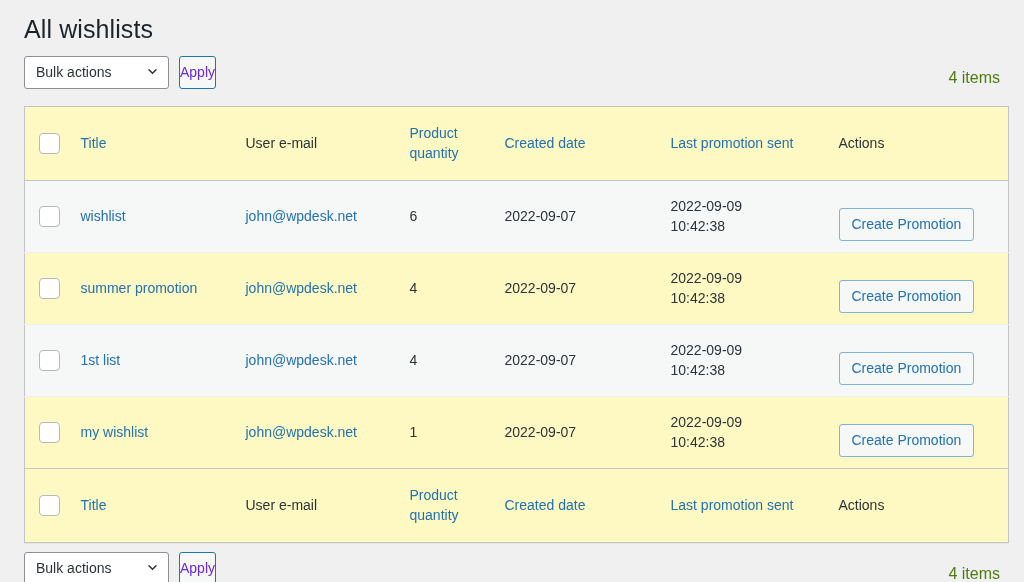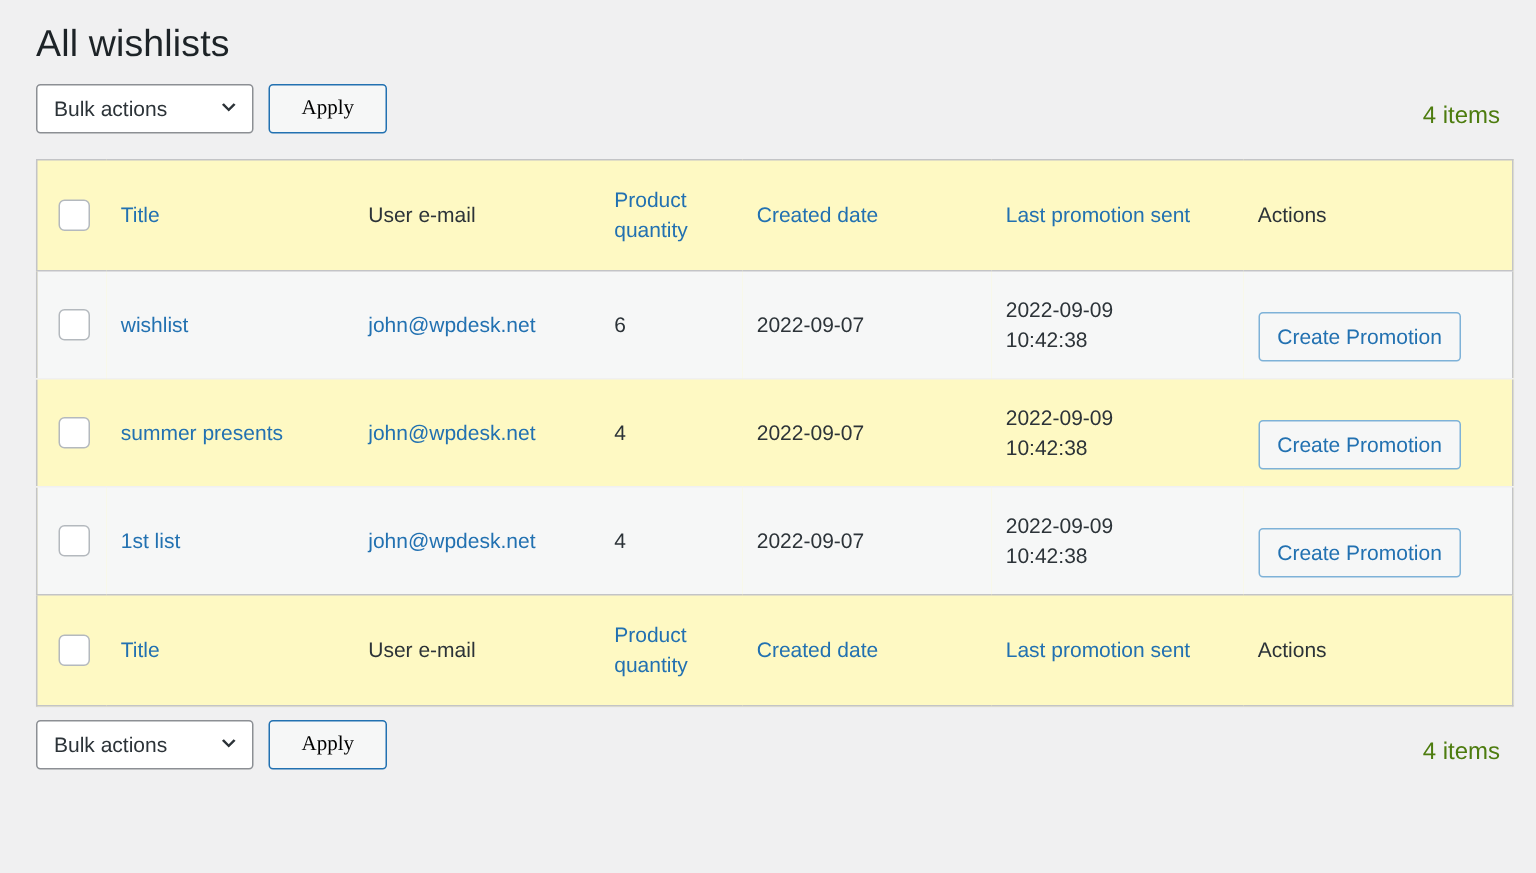--- a/index.html
+++ b/index.html
@@ -64,31 +64,30 @@
     position: relative;
     top: -1px;
   }
   .chev svg { display: block; }
   .apply-btn {
     display: inline-flex;
     align-items: center;
     justify-content: center;
     box-sizing: border-box;
     height: 33px;
-    padding: 0 21px;
+    padding: 0 0;
     margin-left: 10px;
     background: #f6f7f7;
     border: 1px solid #2271b1;
     border-radius: 3px;
-    color: #000000;
+    color: #6d28d9;
     font-size: 14px;
     line-height: 31px;
     cursor: pointer;
     white-space: nowrap;
-    font-family: Liberation Serif, serif;
   }
   .displaying-num {
     position: absolute;
     right: 0;
     top: 50%;
     transform: translateY(-50%);
     font-size: 16px;
     color: #4d7c0f;
   }
   
@@ -238,21 +237,21 @@
         <td class="col-act">
           <button class="create-promo">Create Promotion</button>
         </td>
       </tr>
 
       <tr>
         <td class="col-cb">
           <span class="cb-box"></span>
         </td>
         <td class="col-title">
-          <a class="rowlink" href="#">summer presents</a>
+          <a class="rowlink" href="#">summer promotion</a>
         </td>
         <td class="col-email">
           <a class="rowlink" href="#">john@wpdesk.net</a>
         </td>
         <td class="col-qty">4</td>
         <td class="col-date">2022-09-07</td>
         <td class="col-promo">
           <span class="twoline">2022-09-09</span>
           <span class="twoline">10:42:38</span>
         </td>
@@ -275,20 +274,40 @@
         <td class="col-date">2022-09-07</td>
         <td class="col-promo">
           <span class="twoline">2022-09-09</span>
           <span class="twoline">10:42:38</span>
         </td>
         <td class="col-act">
           <button class="create-promo">Create Promotion</button>
         </td>
       </tr>
 
+      <tr>
+        <td class="col-cb">
+          <span class="cb-box"></span>
+        </td>
+        <td class="col-title">
+          <a class="rowlink" href="#">my wishlist</a>
+        </td>
+        <td class="col-email">
+          <a class="rowlink" href="#">john@wpdesk.net</a>
+        </td>
+        <td class="col-qty">1</td>
+        <td class="col-date">2022-09-07</td>
+        <td class="col-promo">
+          <span class="twoline">2022-09-09</span>
+          <span class="twoline">10:42:38</span>
+        </td>
+        <td class="col-act">
+          <button class="create-promo">Create Promotion</button>
+        </td>
+      </tr>
     </tbody>
 
     <tfoot>
       <tr>
         <th class="col-cb">
           <span class="cb-box"></span>
         </th>
         <th class="col-title">
           <a class="colhead" href="#">Title</a>
         </th>

